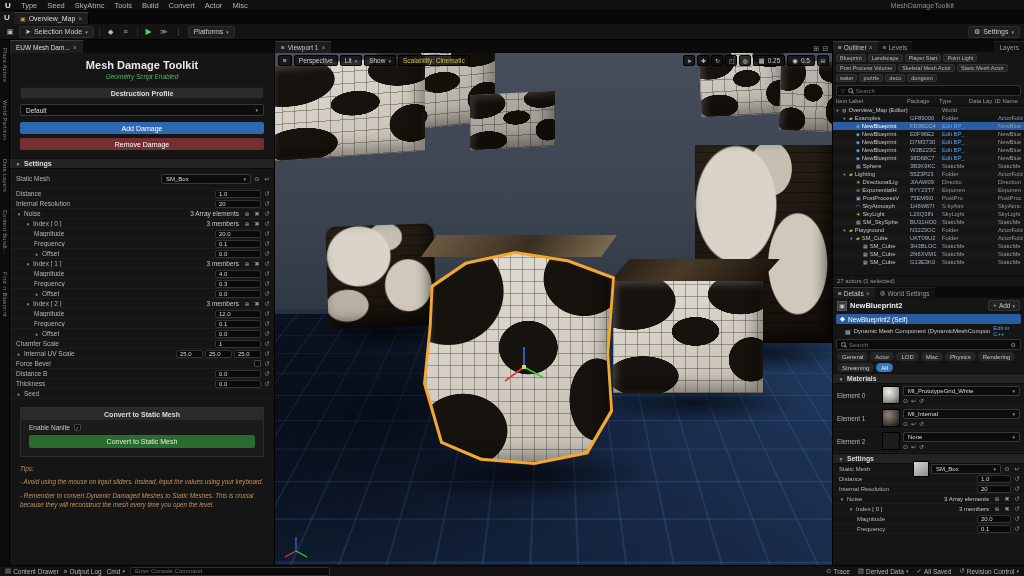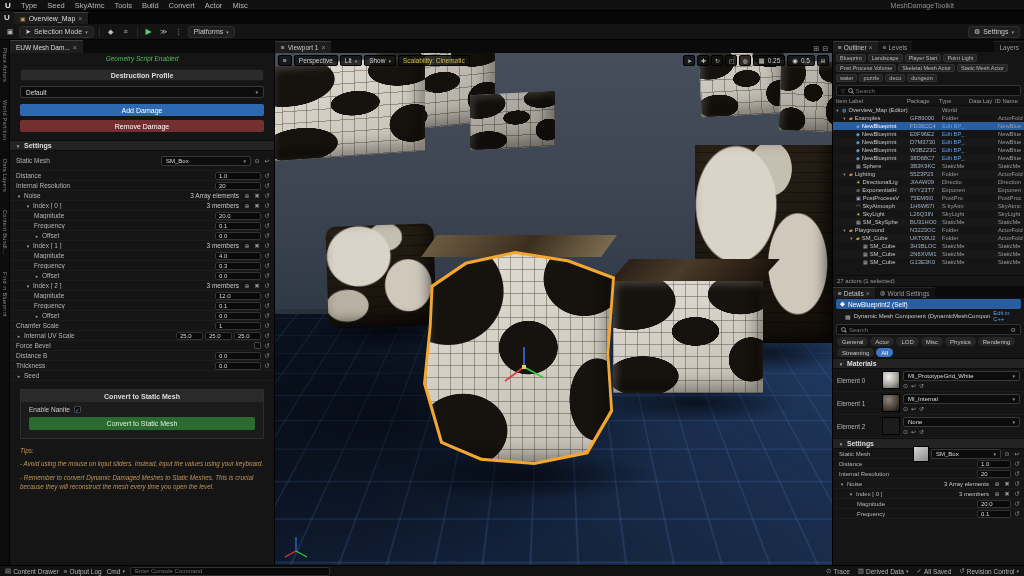--- a/index.html
+++ b/index.html
@@ -235,20 +235,21 @@
       <div class="mode-item">Find in Blueprint</div>
     </div>
 
   <div class="leftpanel">
     <div class="lp-tabs">
       <div class="lp-tab">
         <span>EUW Mesh Dam...</span>
         <span class="dt-x">×</span>
       </div>
     </div>
+    <div class="lp-title">Mesh Damage Toolkit</div>
     <div class="lp-sub">Geometry Script Enabled</div>
     <div class="sec-hdr">Destruction Profile</div>
     <div class="dd-full">
       <span>Default</span>
       <span class="caret">▾</span>
     </div>
     <div class="btn add">Add Damage</div>
     <div class="btn remove">Remove Damage</div>
     <div class="set-hdr">
       <span class="arrow">▾</span>
@@ -842,20 +843,29 @@
       <div class="ol-tab">
         <span>≡</span>
         <span>Details</span>
         <span class="dt-x">×</span>
       </div>
       <div class="ol-tab inactive">
         <span>◍</span>
         <span>World Settings</span>
       </div>
     </div>
+    <div class="dt-name-row">
+      <span class="dt-cube">▣</span>
+      <span class="dt-name">NewBlueprint2</span>
+      <div class="add-chip">
+        <span class="add-plus">+</span>
+        <span>Add</span>
+        <span class="caret">▾</span>
+      </div>
+    </div>
     <div class="self-row">
       <span>◆</span>
       <span>NewBlueprint2 (Self)</span>
     </div>
     <div class="comp-row">
       <span style="color:#9fb0c5">▦</span>
       <span style="overflow:hidden;white-space:nowrap">Dynamic Mesh Component (DynamicMeshComponent)</span>
       <span class="editcpp">Edit in C++</span>
     </div>
     <div class="searchbox">

